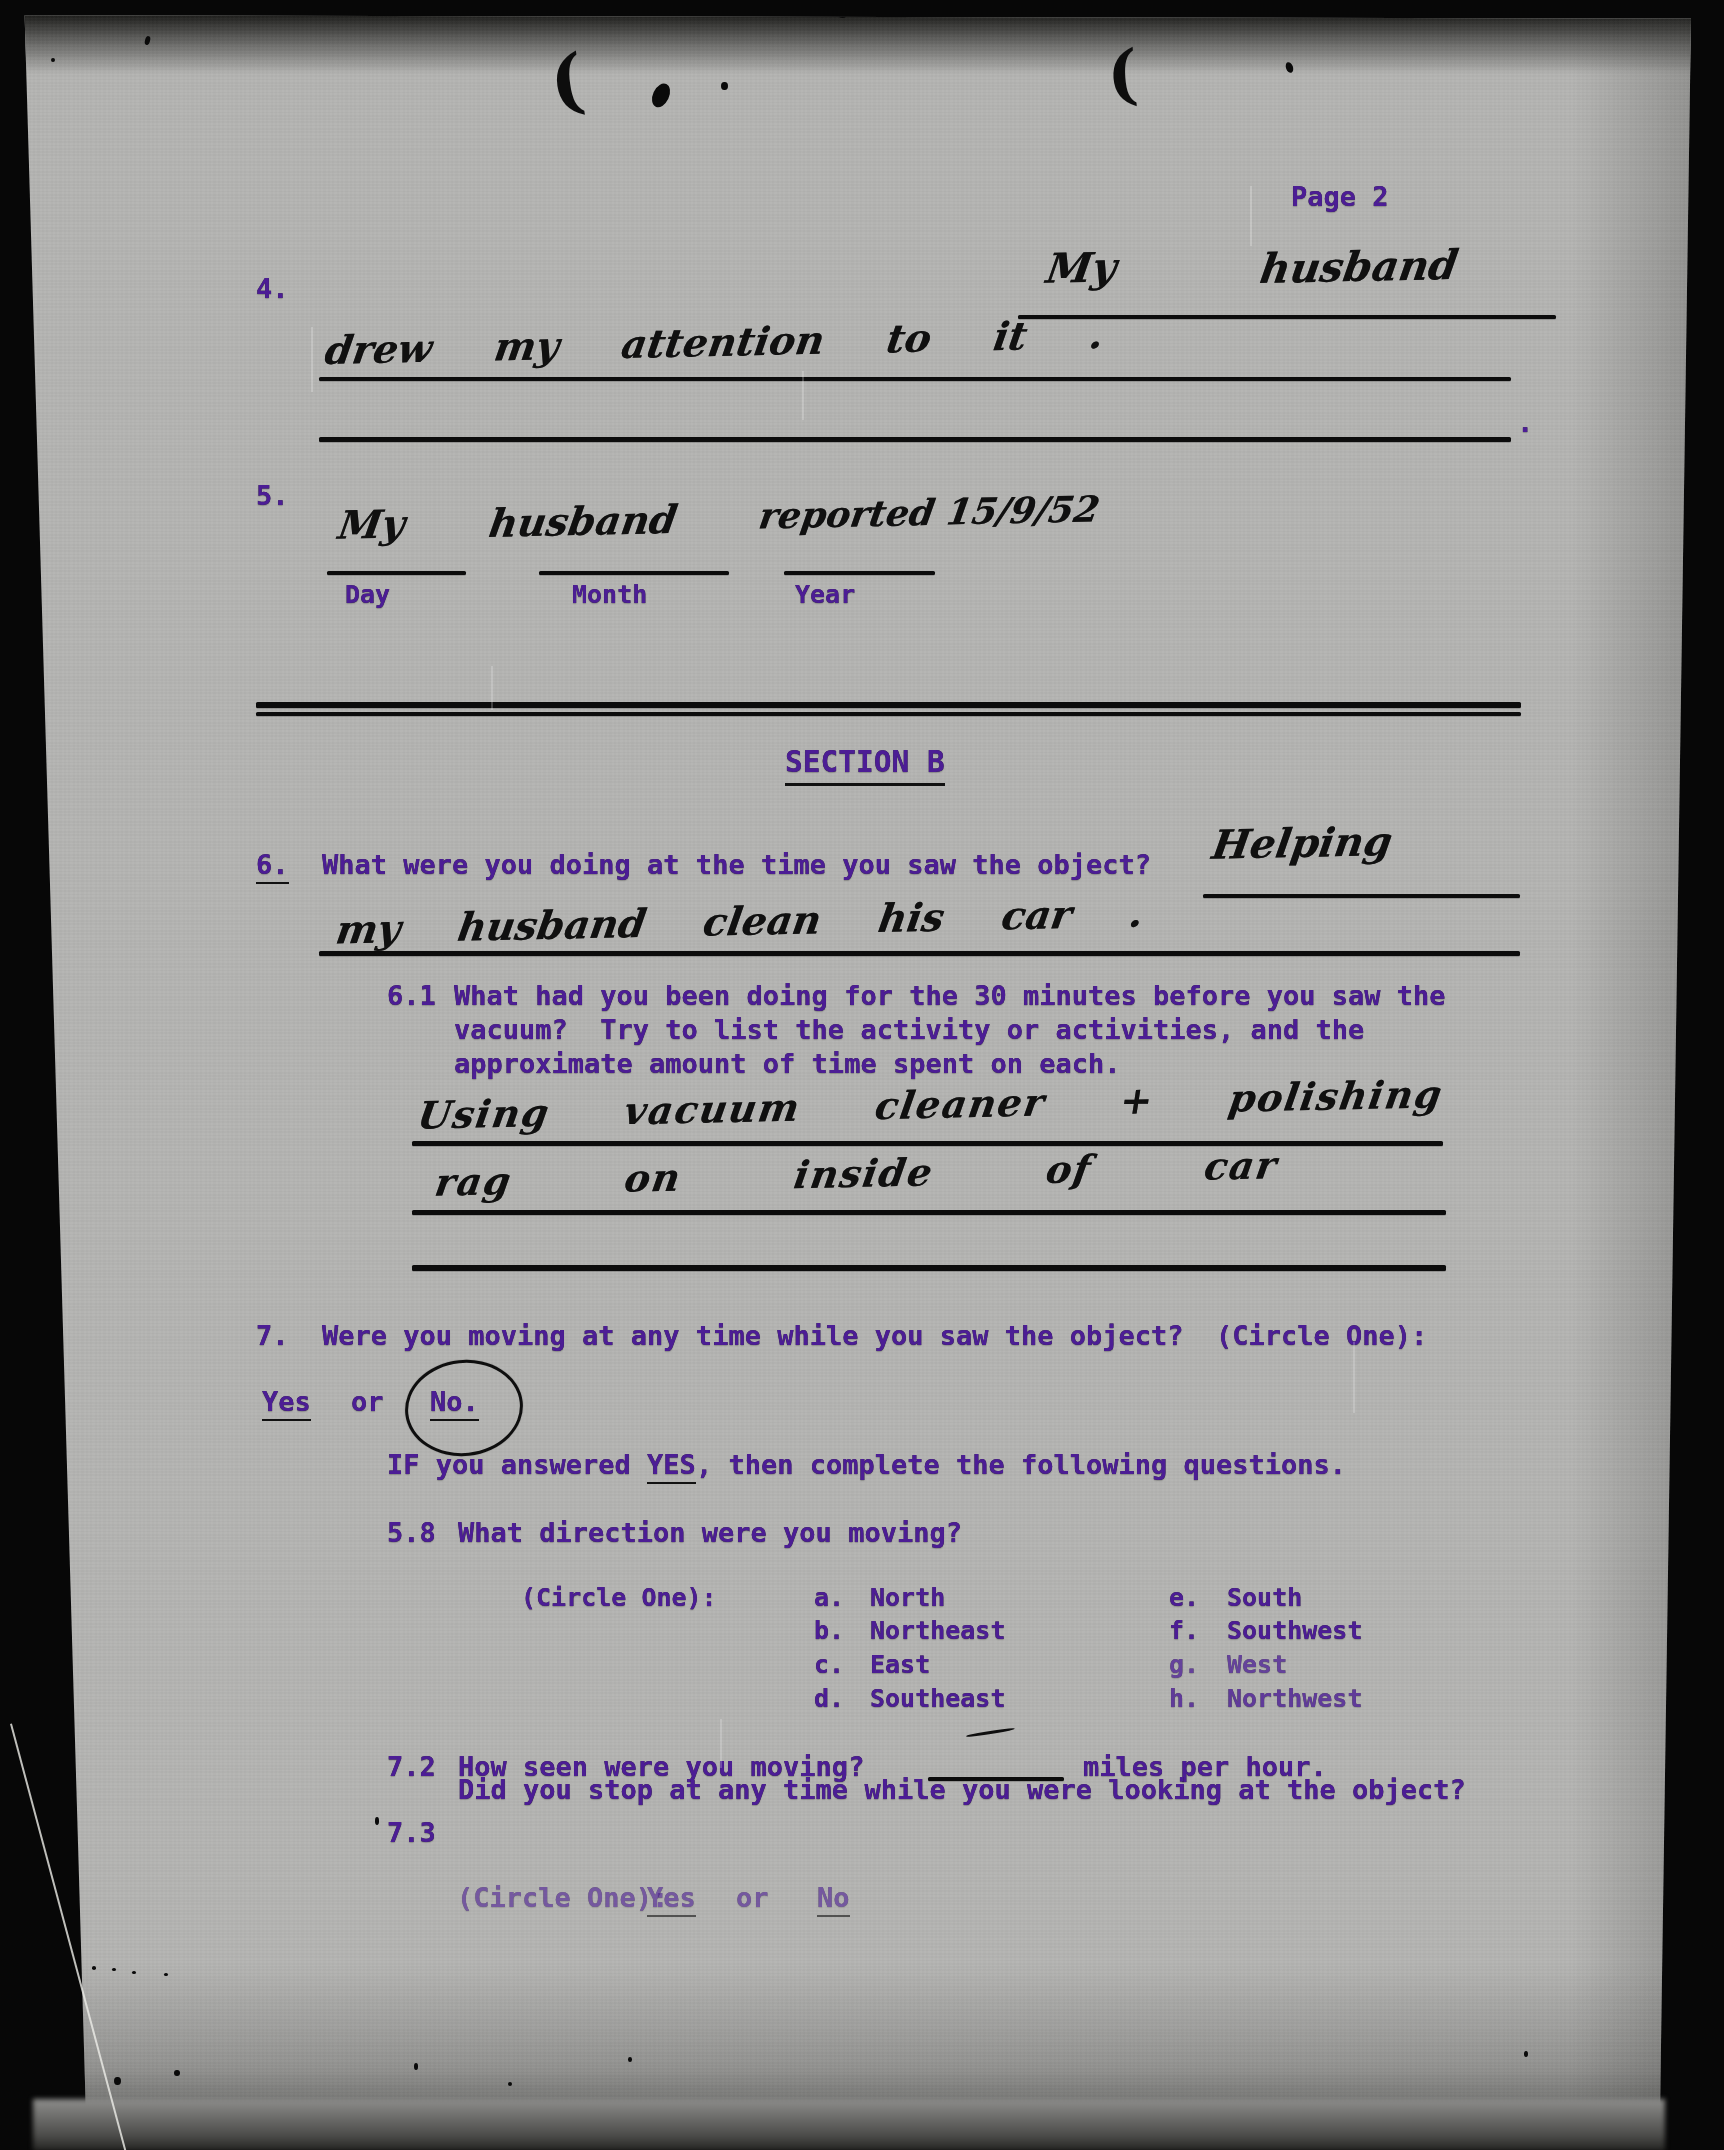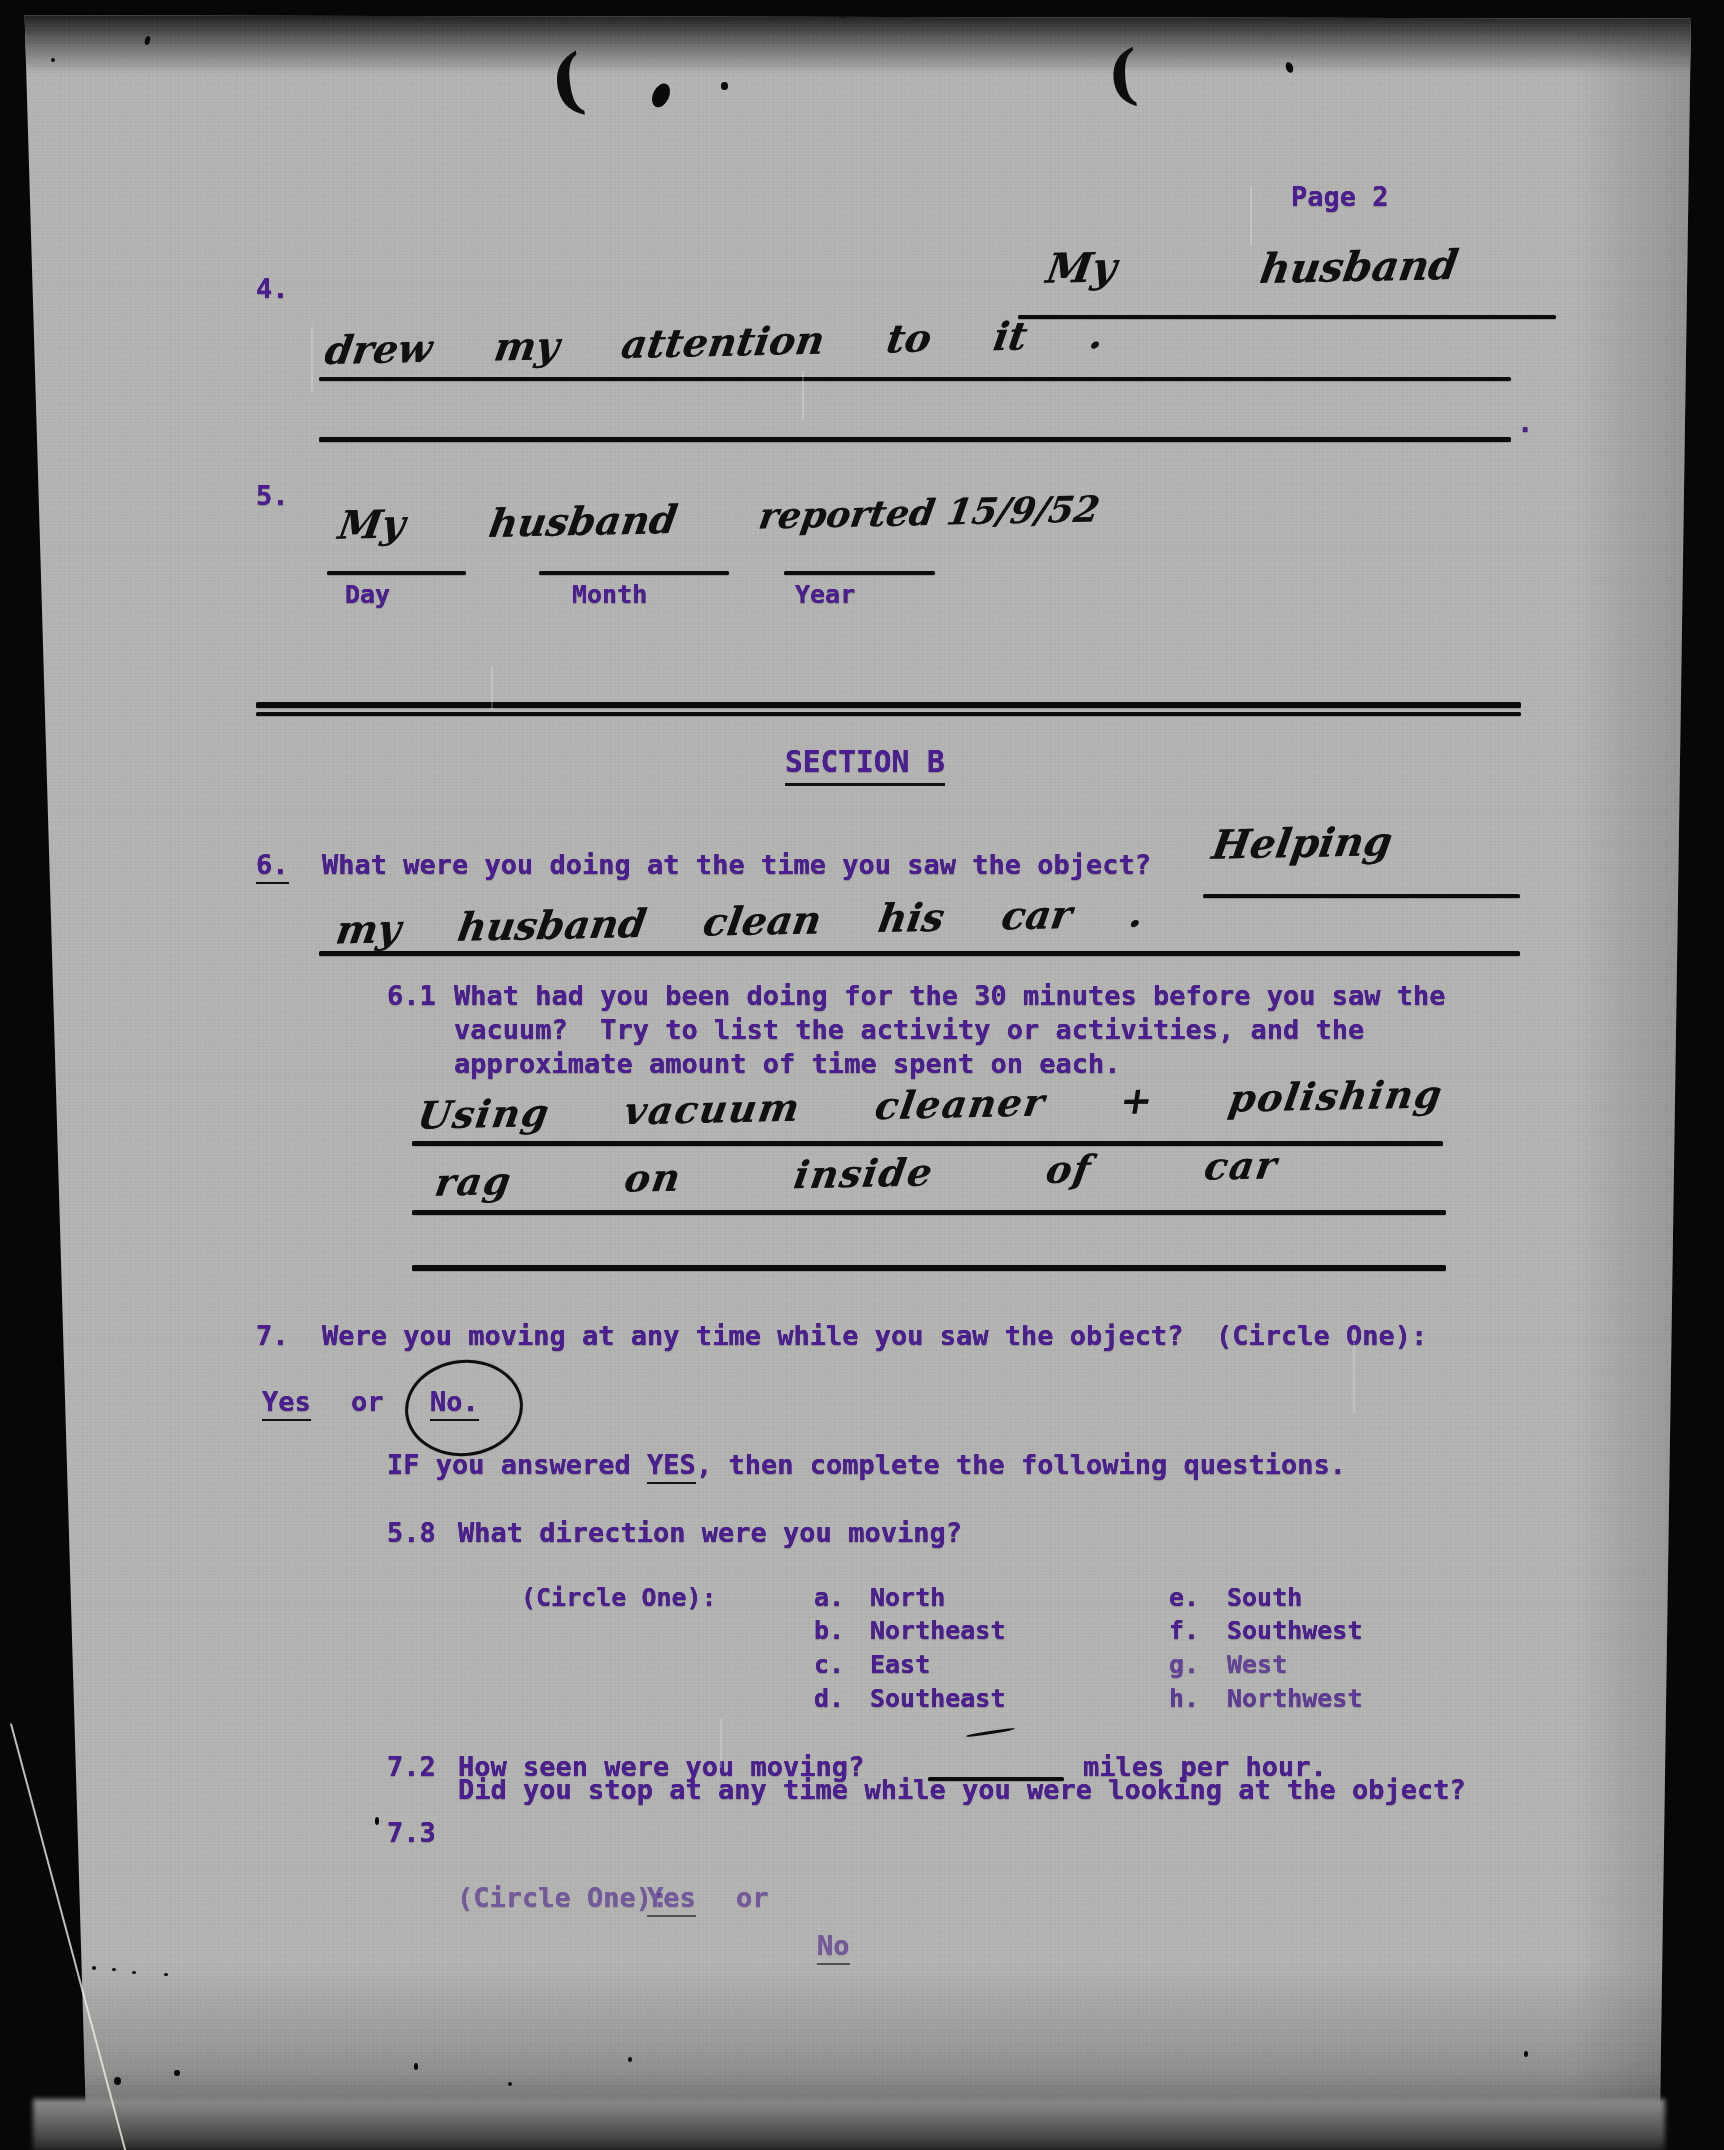--- a/index.html
+++ b/index.html
@@ -127,21 +127,21 @@
     <div class="rule" style="left:928px;top:1777px;width:136px;height:3.8px;"></div>
     <div class="tick" style="left:966px;top:1731px;width:49px;height:3.3px;transform:rotate(-9deg);"></div>
     <div class="typed" style="left:1083px;top:1751px;">miles per hour.</div>
 
     <div class="speck" style="left:375px;top:1817px;width:4.4px;height:7.6px;"></div>
     <div class="typed" style="left:387px;top:1817px;">7.3</div>
     <div class="typed" style="left:458px;top:1774px;">Did you stop at any time while you were looking at the object?</div>
     <div class="typed faded" style="left:457px;top:1882px;">(Circle One):</div>
     <div class="typed faded" style="left:647px;top:1882px;"><span class="u">Yes</span></div>
     <div class="typed faded" style="left:736px;top:1882px;">or</div>
-    <div class="typed faded" style="left:817px;top:1882px;margin-top:48px;"><span class="u">No</span></div>
+    <div class="typed faded" style="left:817px;top:1882px;"><span class="u">No</span></div>
 
     <div class="pmark" style="left:550px;top:39px;font-size:71px;transform:rotate(-8deg);">(</div>
     <div class="pmark" style="left:1107px;top:36px;font-size:65px;transform:rotate(-4deg);">(</div>
     <div class="speck" style="left:653px;top:83px;width:16.4px;height:25px;transform:rotate(25deg);"></div>
     <div class="speck" style="left:721px;top:82px;width:6.5px;height:8.2px;"></div>
     <div class="speck" style="left:1286px;top:62px;width:7px;height:11px;transform:rotate(-20deg);"></div>
     <div class="speck" style="left:145px;top:36px;width:4.9px;height:9.3px;transform:rotate(16deg);"></div>
     <div class="speck" style="left:51px;top:58px;width:3.8px;height:3.8px;"></div>
     <div class="speck" style="left:839px;top:14px;width:7px;height:3.8px;"></div>
     <div class="speck" style="left:1587px;top:11px;width:5.5px;height:5.5px;"></div>

